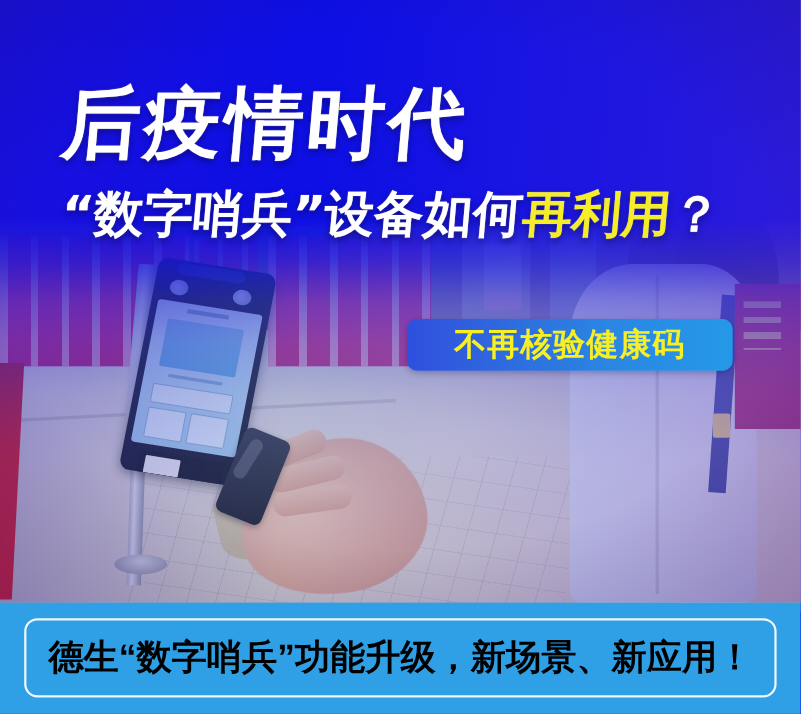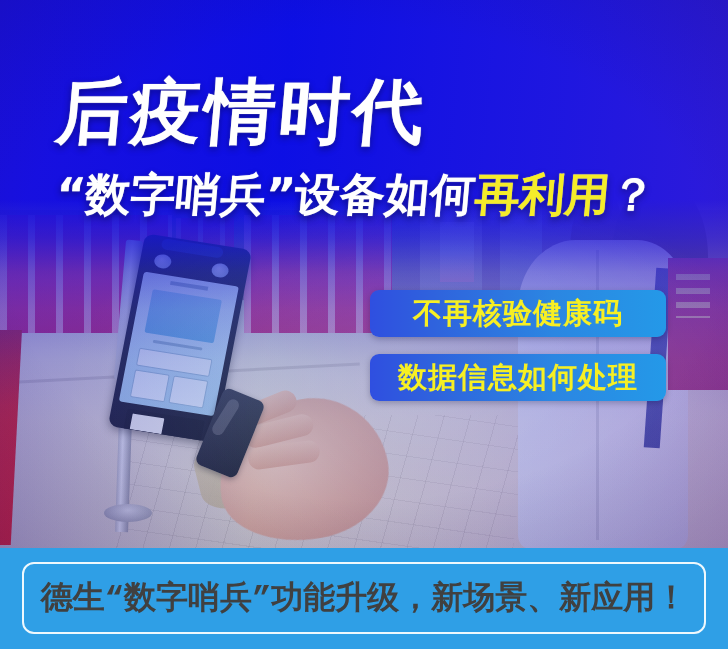--- a/index.html
+++ b/index.html
@@ -370,23 +370,23 @@
     width: 684px; height: 72px;
     border: 2px solid rgba(255,255,255,.92);
     border-radius: 12px;
     display: flex;
     align-items: center;
     justify-content: center;
   }
   .banner-text {
     font-size: 32px;
     font-weight: 900;
-    color: #404040;
+    color: #000000;
     letter-spacing: 0px;
-    font-family: Liberation Mono, monospace;
+    font-family: Liberation Sans, sans-serif;
     white-space: nowrap;
   }
 </style>
 </head>
 <body>
 
 <div class="poster">
 
   <div class="photo">
 
@@ -465,23 +465,20 @@
   <div class="title">后疫情时代</div>
 
   <div class="subtitle">
     <span>“数字哨兵”设备如何</span><span class="hl">再利用</span><span>？</span>
   </div>
 
   <div class="pills">
     <div class="pill">
       <span>不再核验健康码</span>
     </div>
-    <div class="pill">
-      <span>数据信息如何处理</span>
-    </div>
   </div>
 
   <div class="banner">
     <div class="banner-topline"></div>
     <div class="banner-frame">
       <div class="banner-text">德生“数字哨兵”功能升级，新场景、新应用！</div>
     </div>
   </div>
 
 </div>

